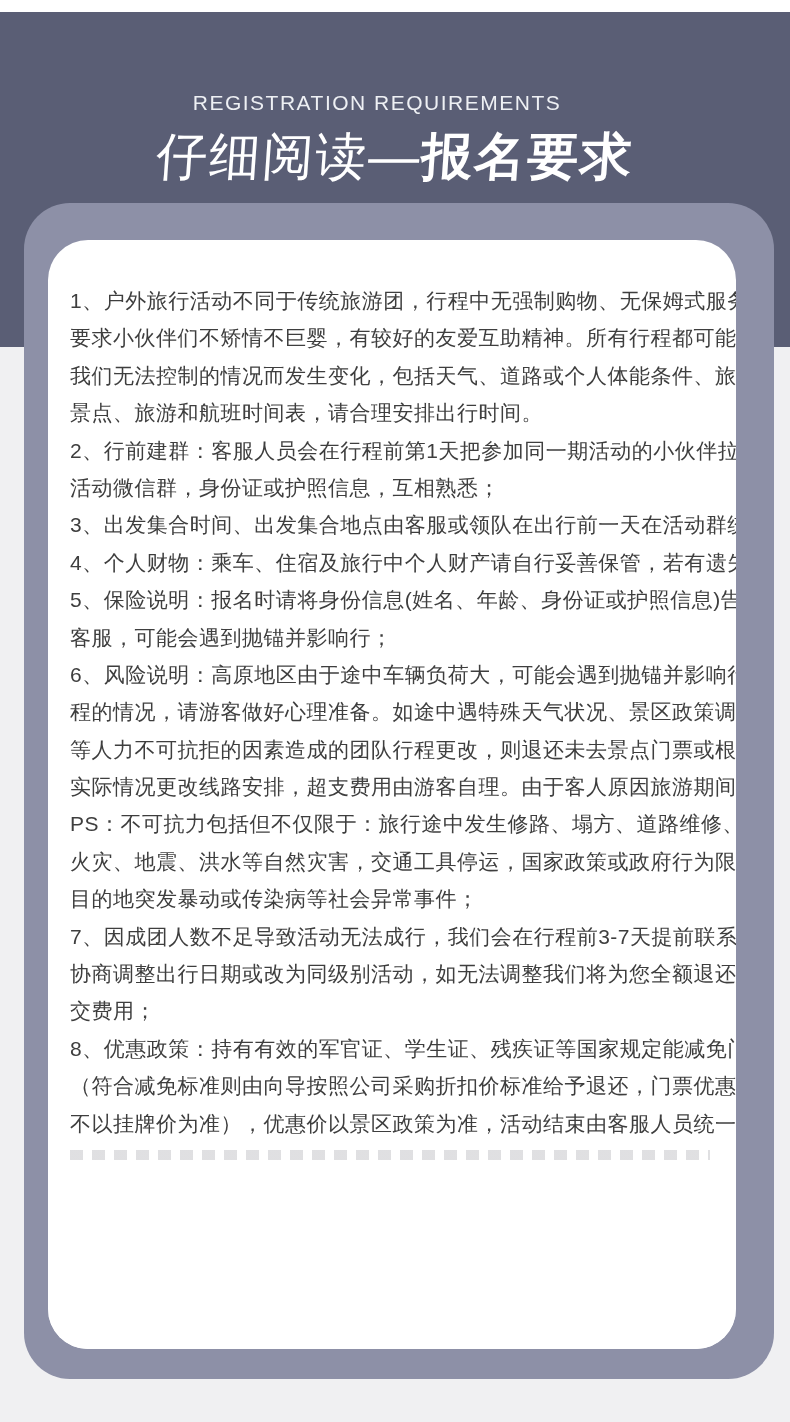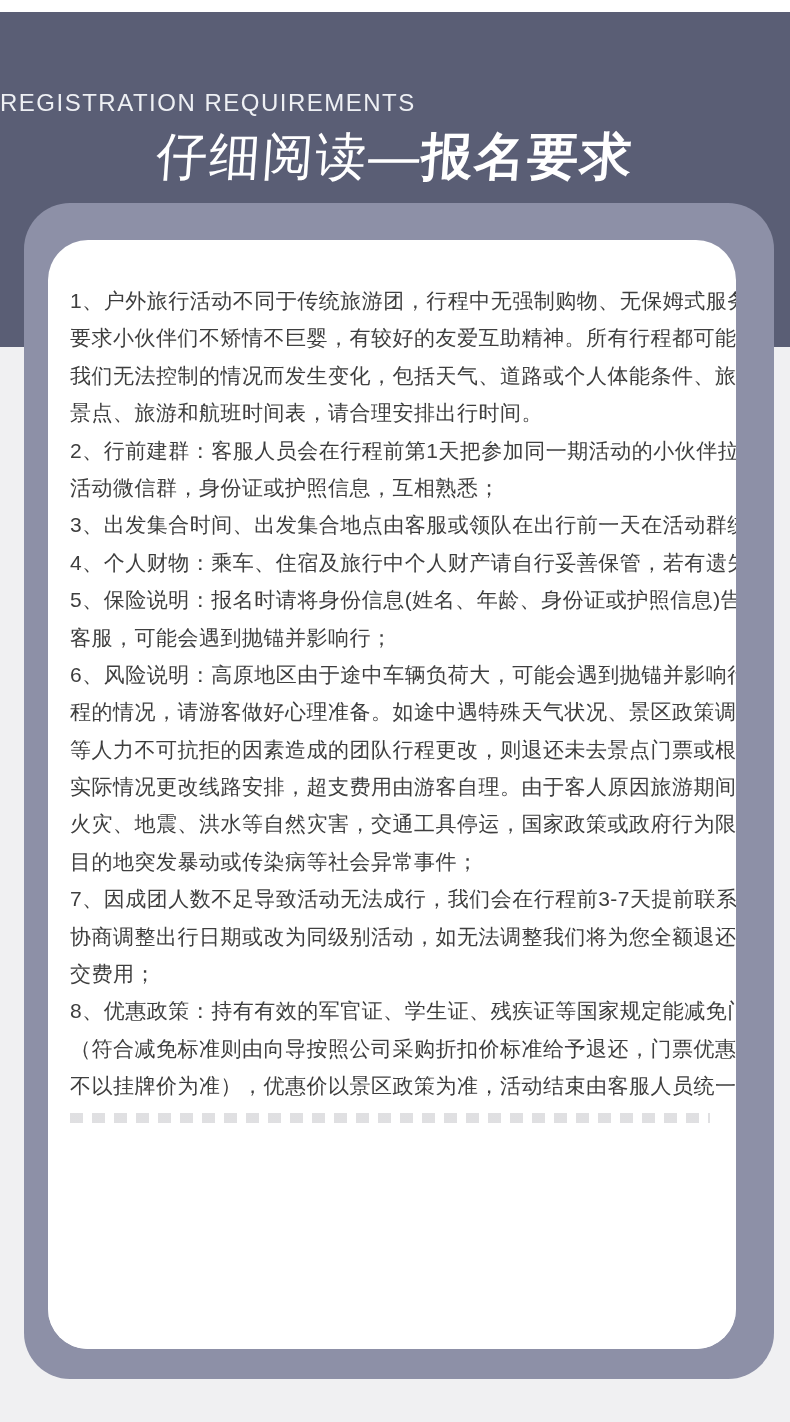--- a/index.html
+++ b/index.html
@@ -28,23 +28,23 @@
     position: absolute;
     top: 12px; left: 0;
     width: 790px;
     height: 335px;
     background: #5a5e75;
   }
   .eyebrow {
     position: absolute;
     top: 90px; left: 0;
     width: 754px;
-    text-align: left;
+    text-align: center;
     color: #eef0f4;
-    font-size: 24px;
+    font-size: 21px;
     font-weight: 400;
     letter-spacing: 1.5px;
     line-height: 26px;
   }
   .page-title {
     position: absolute;
     top: 126px; left: 0;
     width: 790px;
     text-align: center;
     color: #ffffff;
@@ -137,20 +137,21 @@
         <div class="text-line">2、行前建群：客服人员会在行程前第1天把参加同一期活动的小伙伴拉进</div>
         <div class="text-line">活动微信群，身份证或护照信息，互相熟悉；</div>
         <div class="text-line">3、出发集合时间、出发集合地点由客服或领队在出行前一天在活动群统一</div>
         <div class="text-line">4、个人财物：乘车、住宿及旅行中个人财产请自行妥善保管，若有遗失、</div>
         <div class="text-line">5、保险说明：报名时请将身份信息(姓名、年龄、身份证或护照信息)告知</div>
         <div class="text-line">客服，可能会遇到抛锚并影响行；</div>
         <div class="text-line">6、风险说明：高原地区由于途中车辆负荷大，可能会遇到抛锚并影响行</div>
         <div class="text-line">程的情况，请游客做好心理准备。如途中遇特殊天气状况、景区政策调整</div>
         <div class="text-line">等人力不可抗拒的因素造成的团队行程更改，则退还未去景点门票或根据</div>
         <div class="text-line">实际情况更改线路安排，超支费用由游客自理。由于客人原因旅游期间未</div>
+        <div class="text-line">PS：不可抗力包括但不仅限于：旅行途中发生修路、塌方、道路维修、</div>
         <div class="text-line">火灾、地震、洪水等自然灾害，交通工具停运，国家政策或政府行为限制，</div>
         <div class="text-line">目的地突发暴动或传染病等社会异常事件；</div>
         <div class="text-line">7、因成团人数不足导致活动无法成行，我们会在行程前3-7天提前联系您</div>
         <div class="text-line">协商调整出行日期或改为同级别活动，如无法调整我们将为您全额退还已</div>
         <div class="text-line">交费用；</div>
         <div class="text-line">8、优惠政策：持有有效的军官证、学生证、残疾证等国家规定能减免门</div>
         <div class="text-line">（符合减免标准则由向导按照公司采购折扣价标准给予退还，门票优惠均</div>
         <div class="text-line">不以挂牌价为准），优惠价以景区政策为准，活动结束由客服人员统一退</div>
         <div class="clipped-text-line"></div>
       </div>

